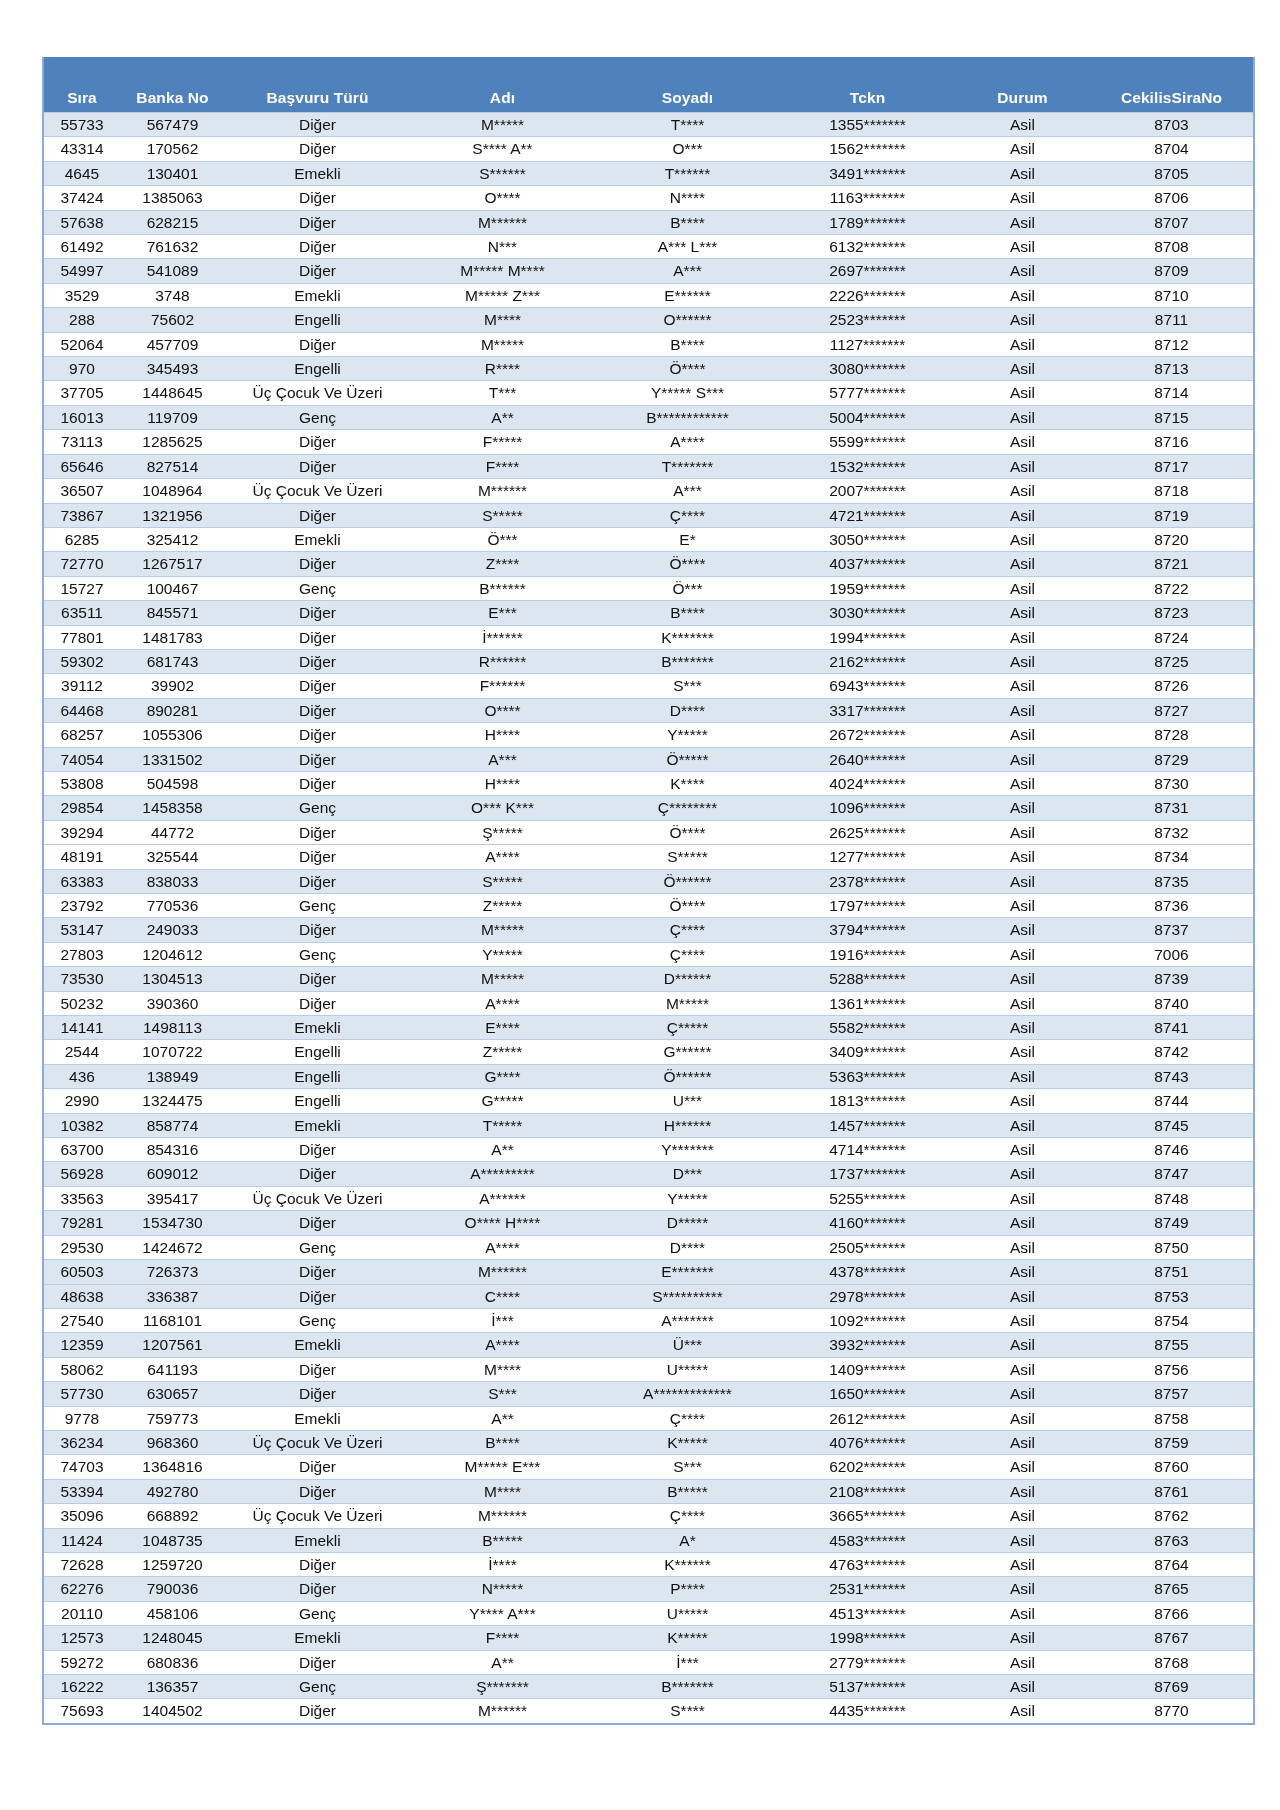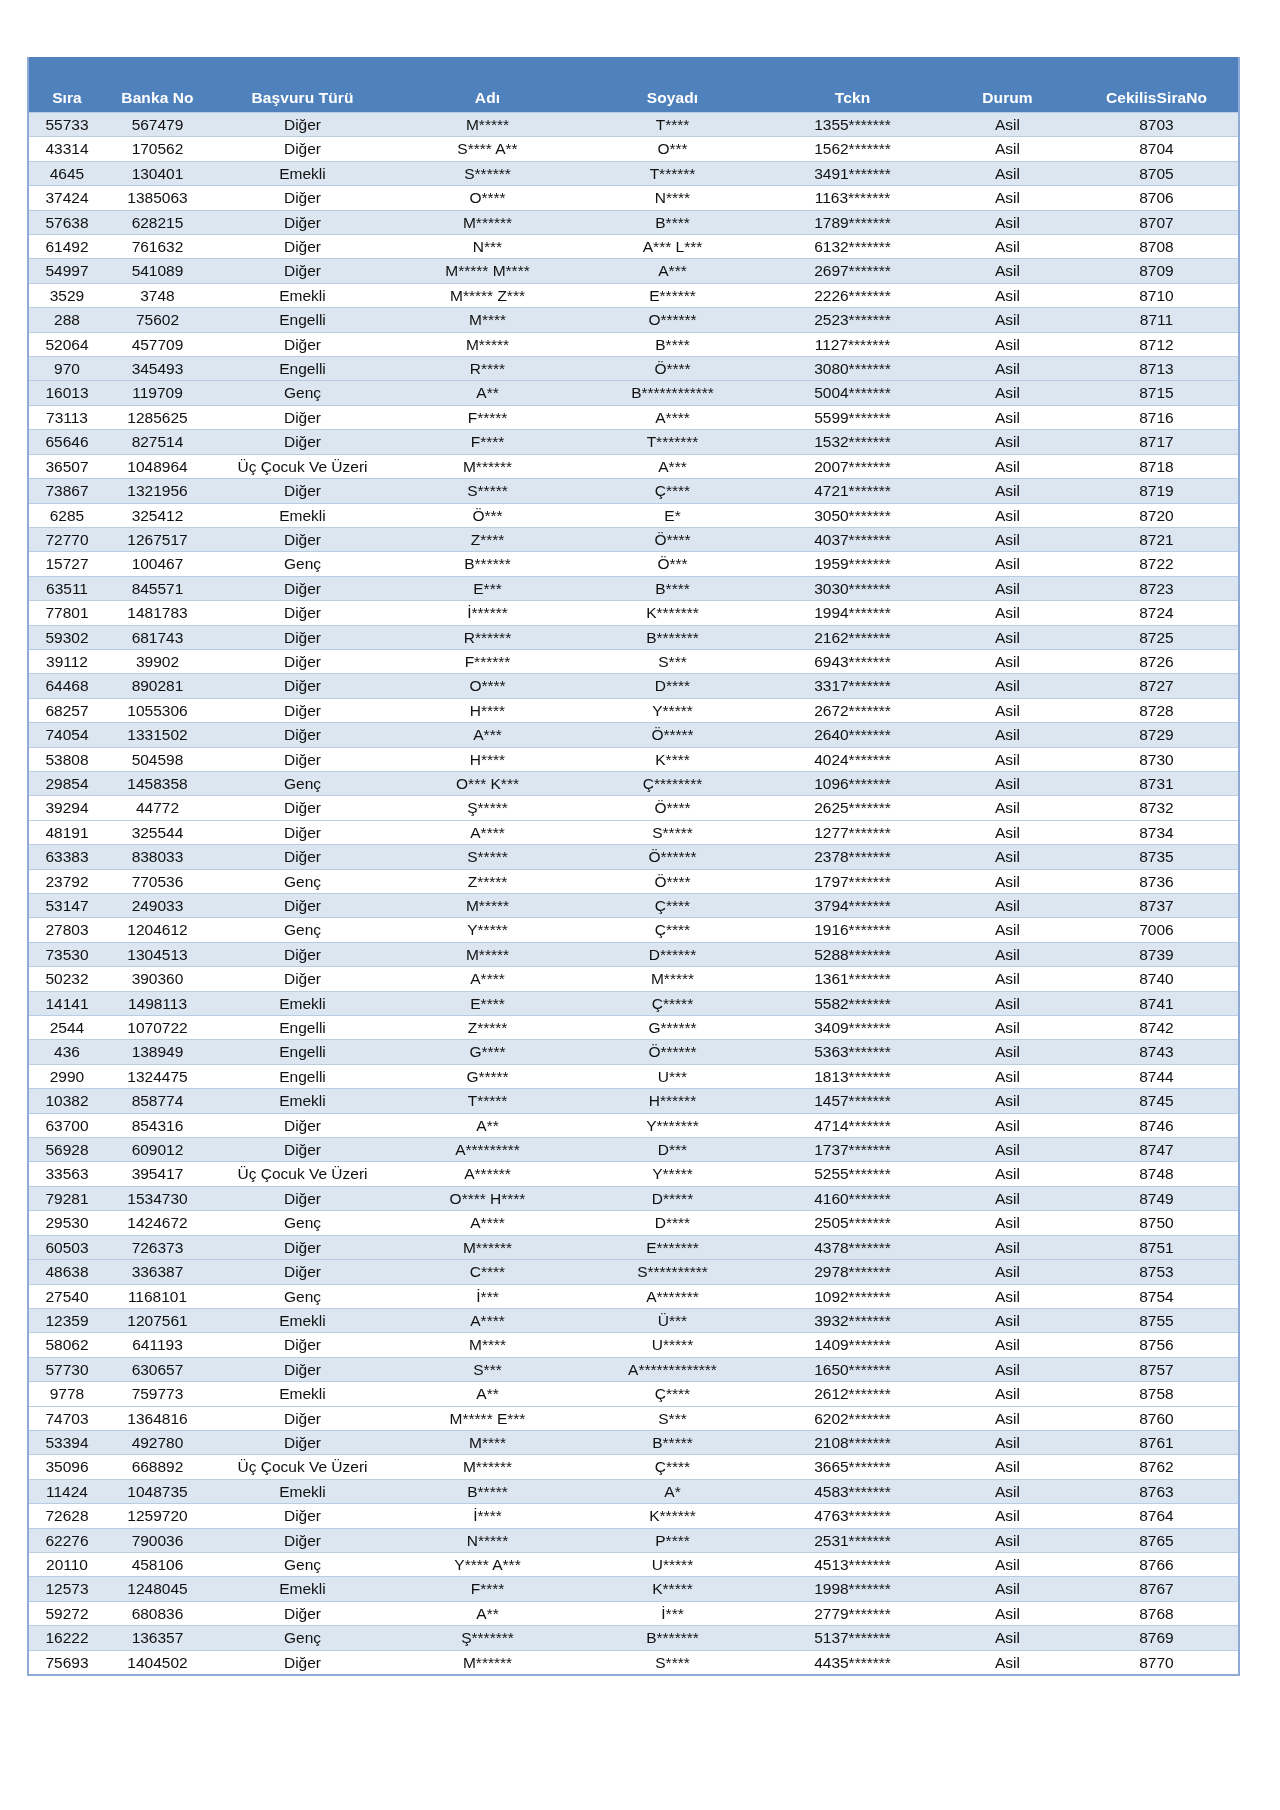--- a/index.html
+++ b/index.html
@@ -14,21 +14,21 @@
     overflow: hidden;
   }
   .page {
     position: relative;
     width: 1280px;
     height: 1810px;
     background: #ffffff;
   }
   .table-wrap {
     position: absolute;
-    left: 27px;
+    left: 42px;
     top: 57px;
     width: 1211px;
   }
   table.grid {
     border-collapse: collapse;
     table-layout: fixed;
     width: 1211px;
     border-left: 2px solid #8faad4;
     border-right: 2px solid #8faad4;
     border-bottom: 2px solid #8faad4;
@@ -213,20 +213,30 @@
           <tr class="odd">
             <td>970</td>
             <td>345493</td>
             <td>Engelli</td>
             <td>R****</td>
             <td>Ö****</td>
             <td>3080*******</td>
             <td>Asil</td>
             <td>8713</td>
           </tr>
+          <tr class="even">
+            <td>37705</td>
+            <td>1448645</td>
+            <td>Üç Çocuk Ve Üzeri</td>
+            <td>T***</td>
+            <td>Y***** S***</td>
+            <td>5777*******</td>
+            <td>Asil</td>
+            <td>8714</td>
+          </tr>
           <tr class="odd">
             <td>16013</td>
             <td>119709</td>
             <td>Genç</td>
             <td>A**</td>
             <td>B************</td>
             <td>5004*******</td>
             <td>Asil</td>
             <td>8715</td>
           </tr>
@@ -633,20 +643,30 @@
           <tr class="even">
             <td>9778</td>
             <td>759773</td>
             <td>Emekli</td>
             <td>A**</td>
             <td>Ç****</td>
             <td>2612*******</td>
             <td>Asil</td>
             <td>8758</td>
           </tr>
+          <tr class="odd">
+            <td>36234</td>
+            <td>968360</td>
+            <td>Üç Çocuk Ve Üzeri</td>
+            <td>B****</td>
+            <td>K*****</td>
+            <td>4076*******</td>
+            <td>Asil</td>
+            <td>8759</td>
+          </tr>
           <tr class="even">
             <td>74703</td>
             <td>1364816</td>
             <td>Diğer</td>
             <td>M***** E***</td>
             <td>S***</td>
             <td>6202*******</td>
             <td>Asil</td>
             <td>8760</td>
           </tr>

